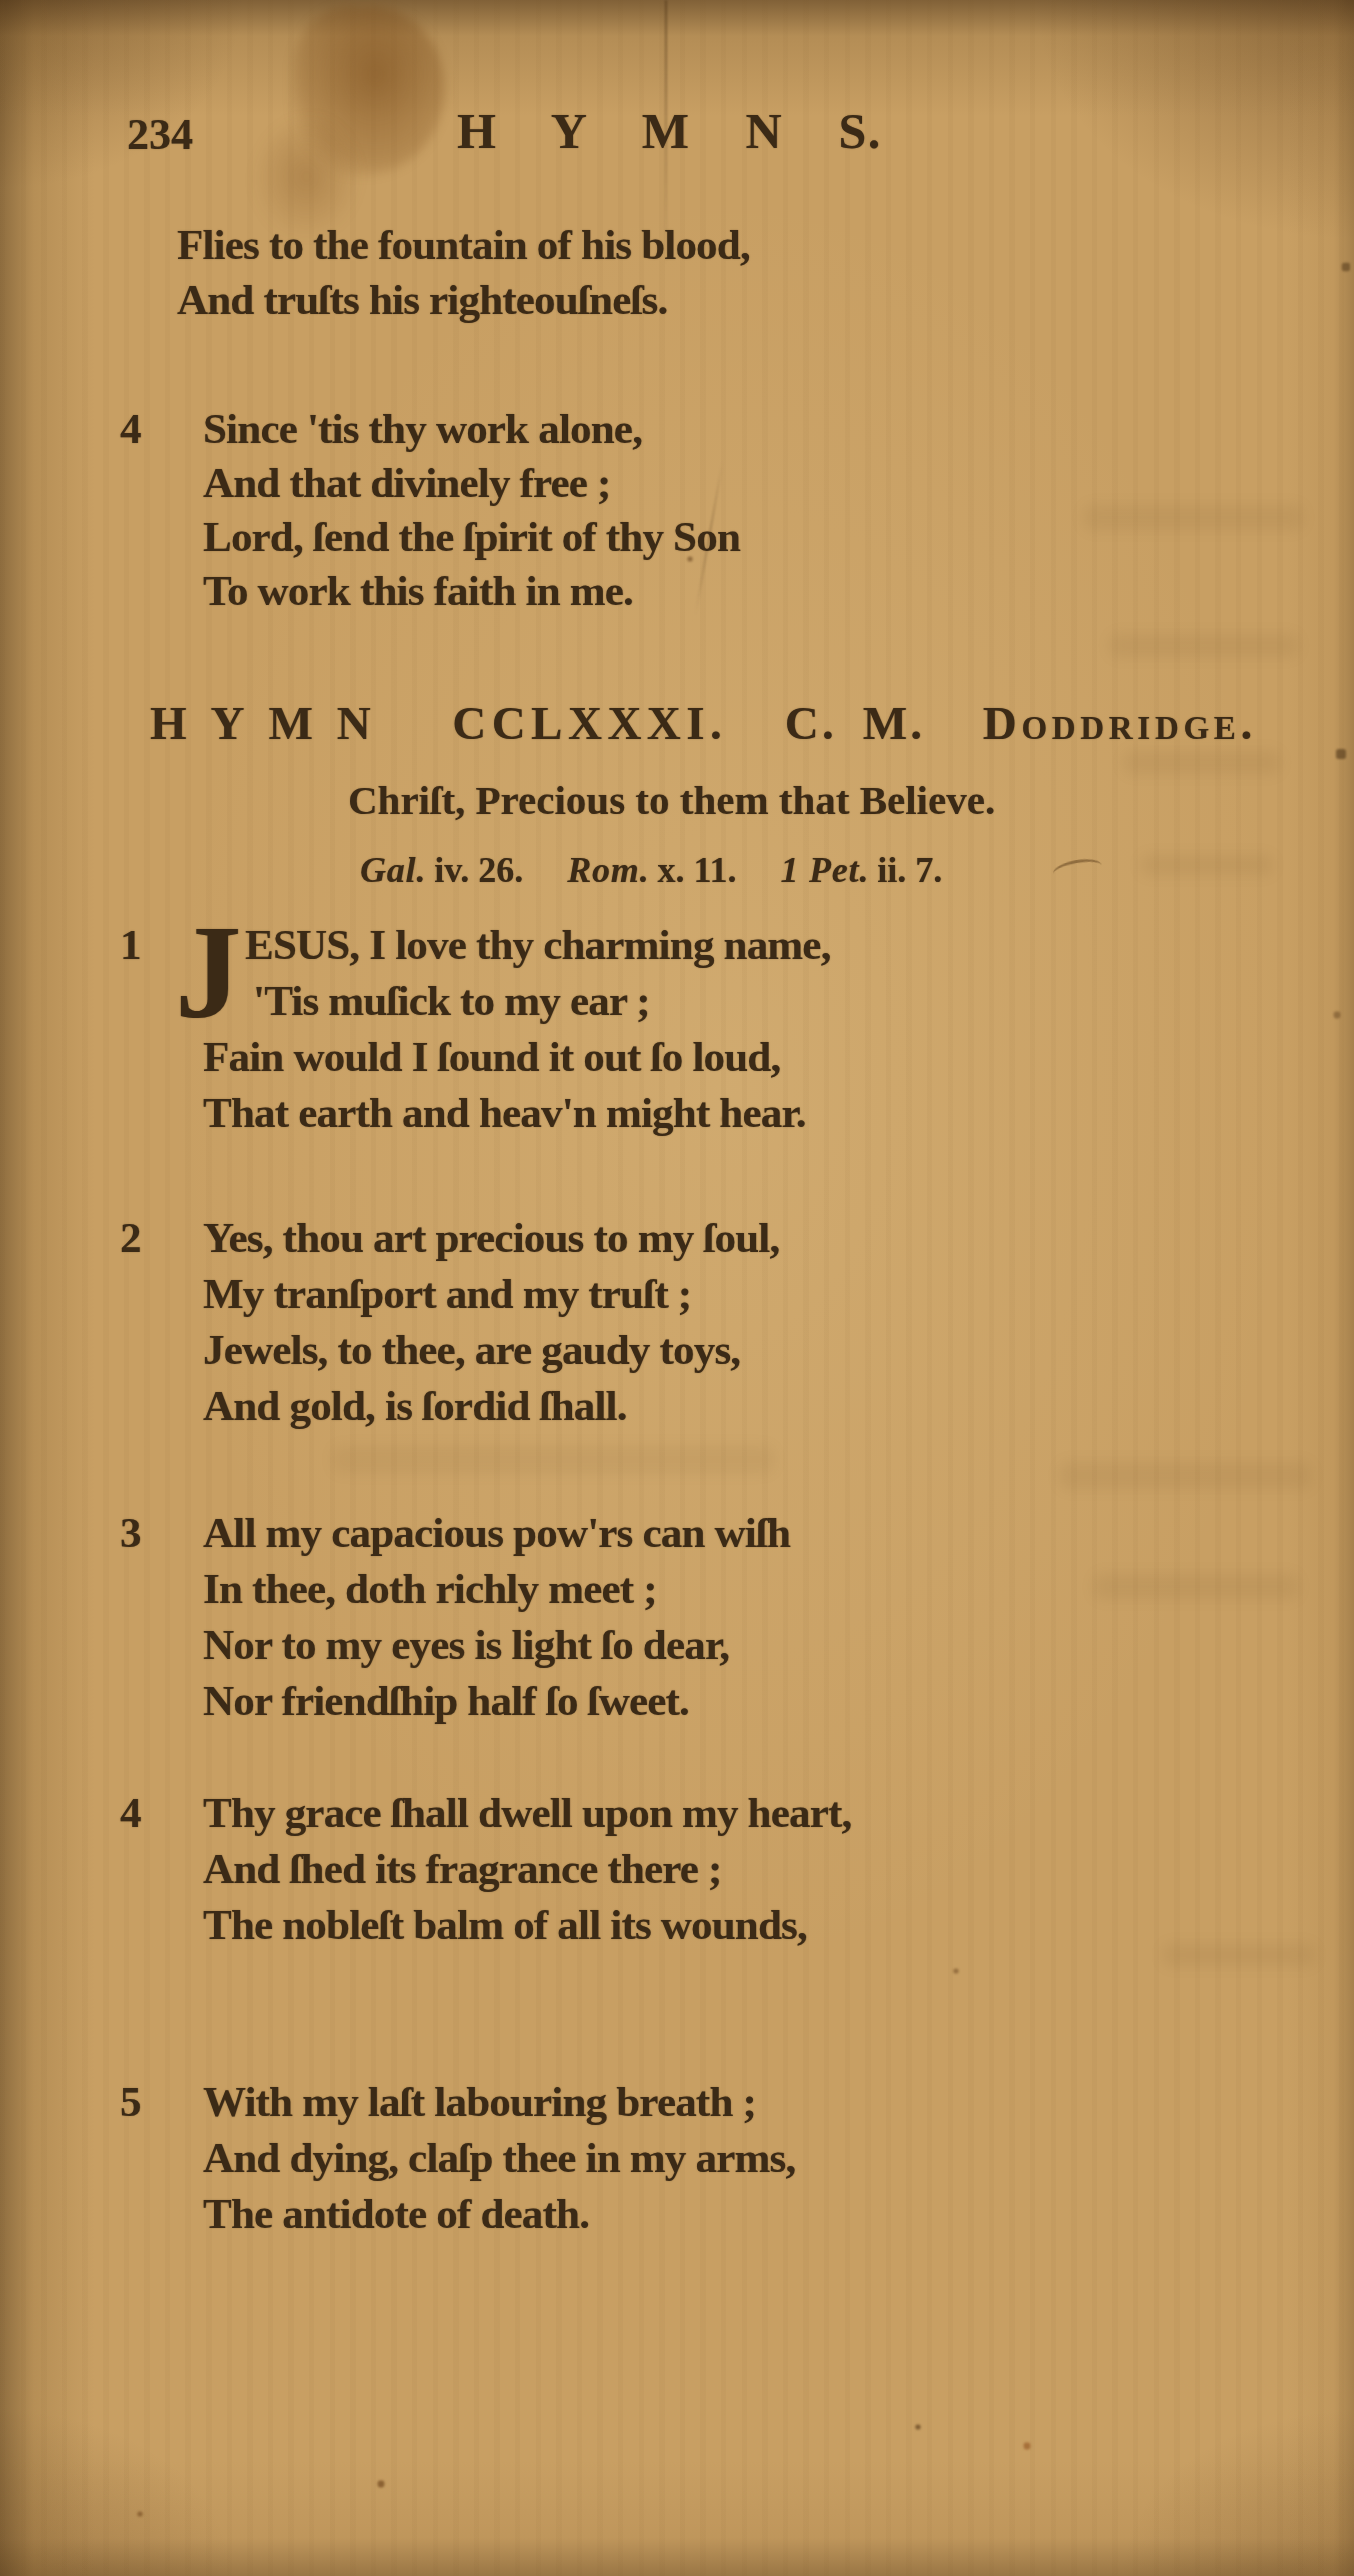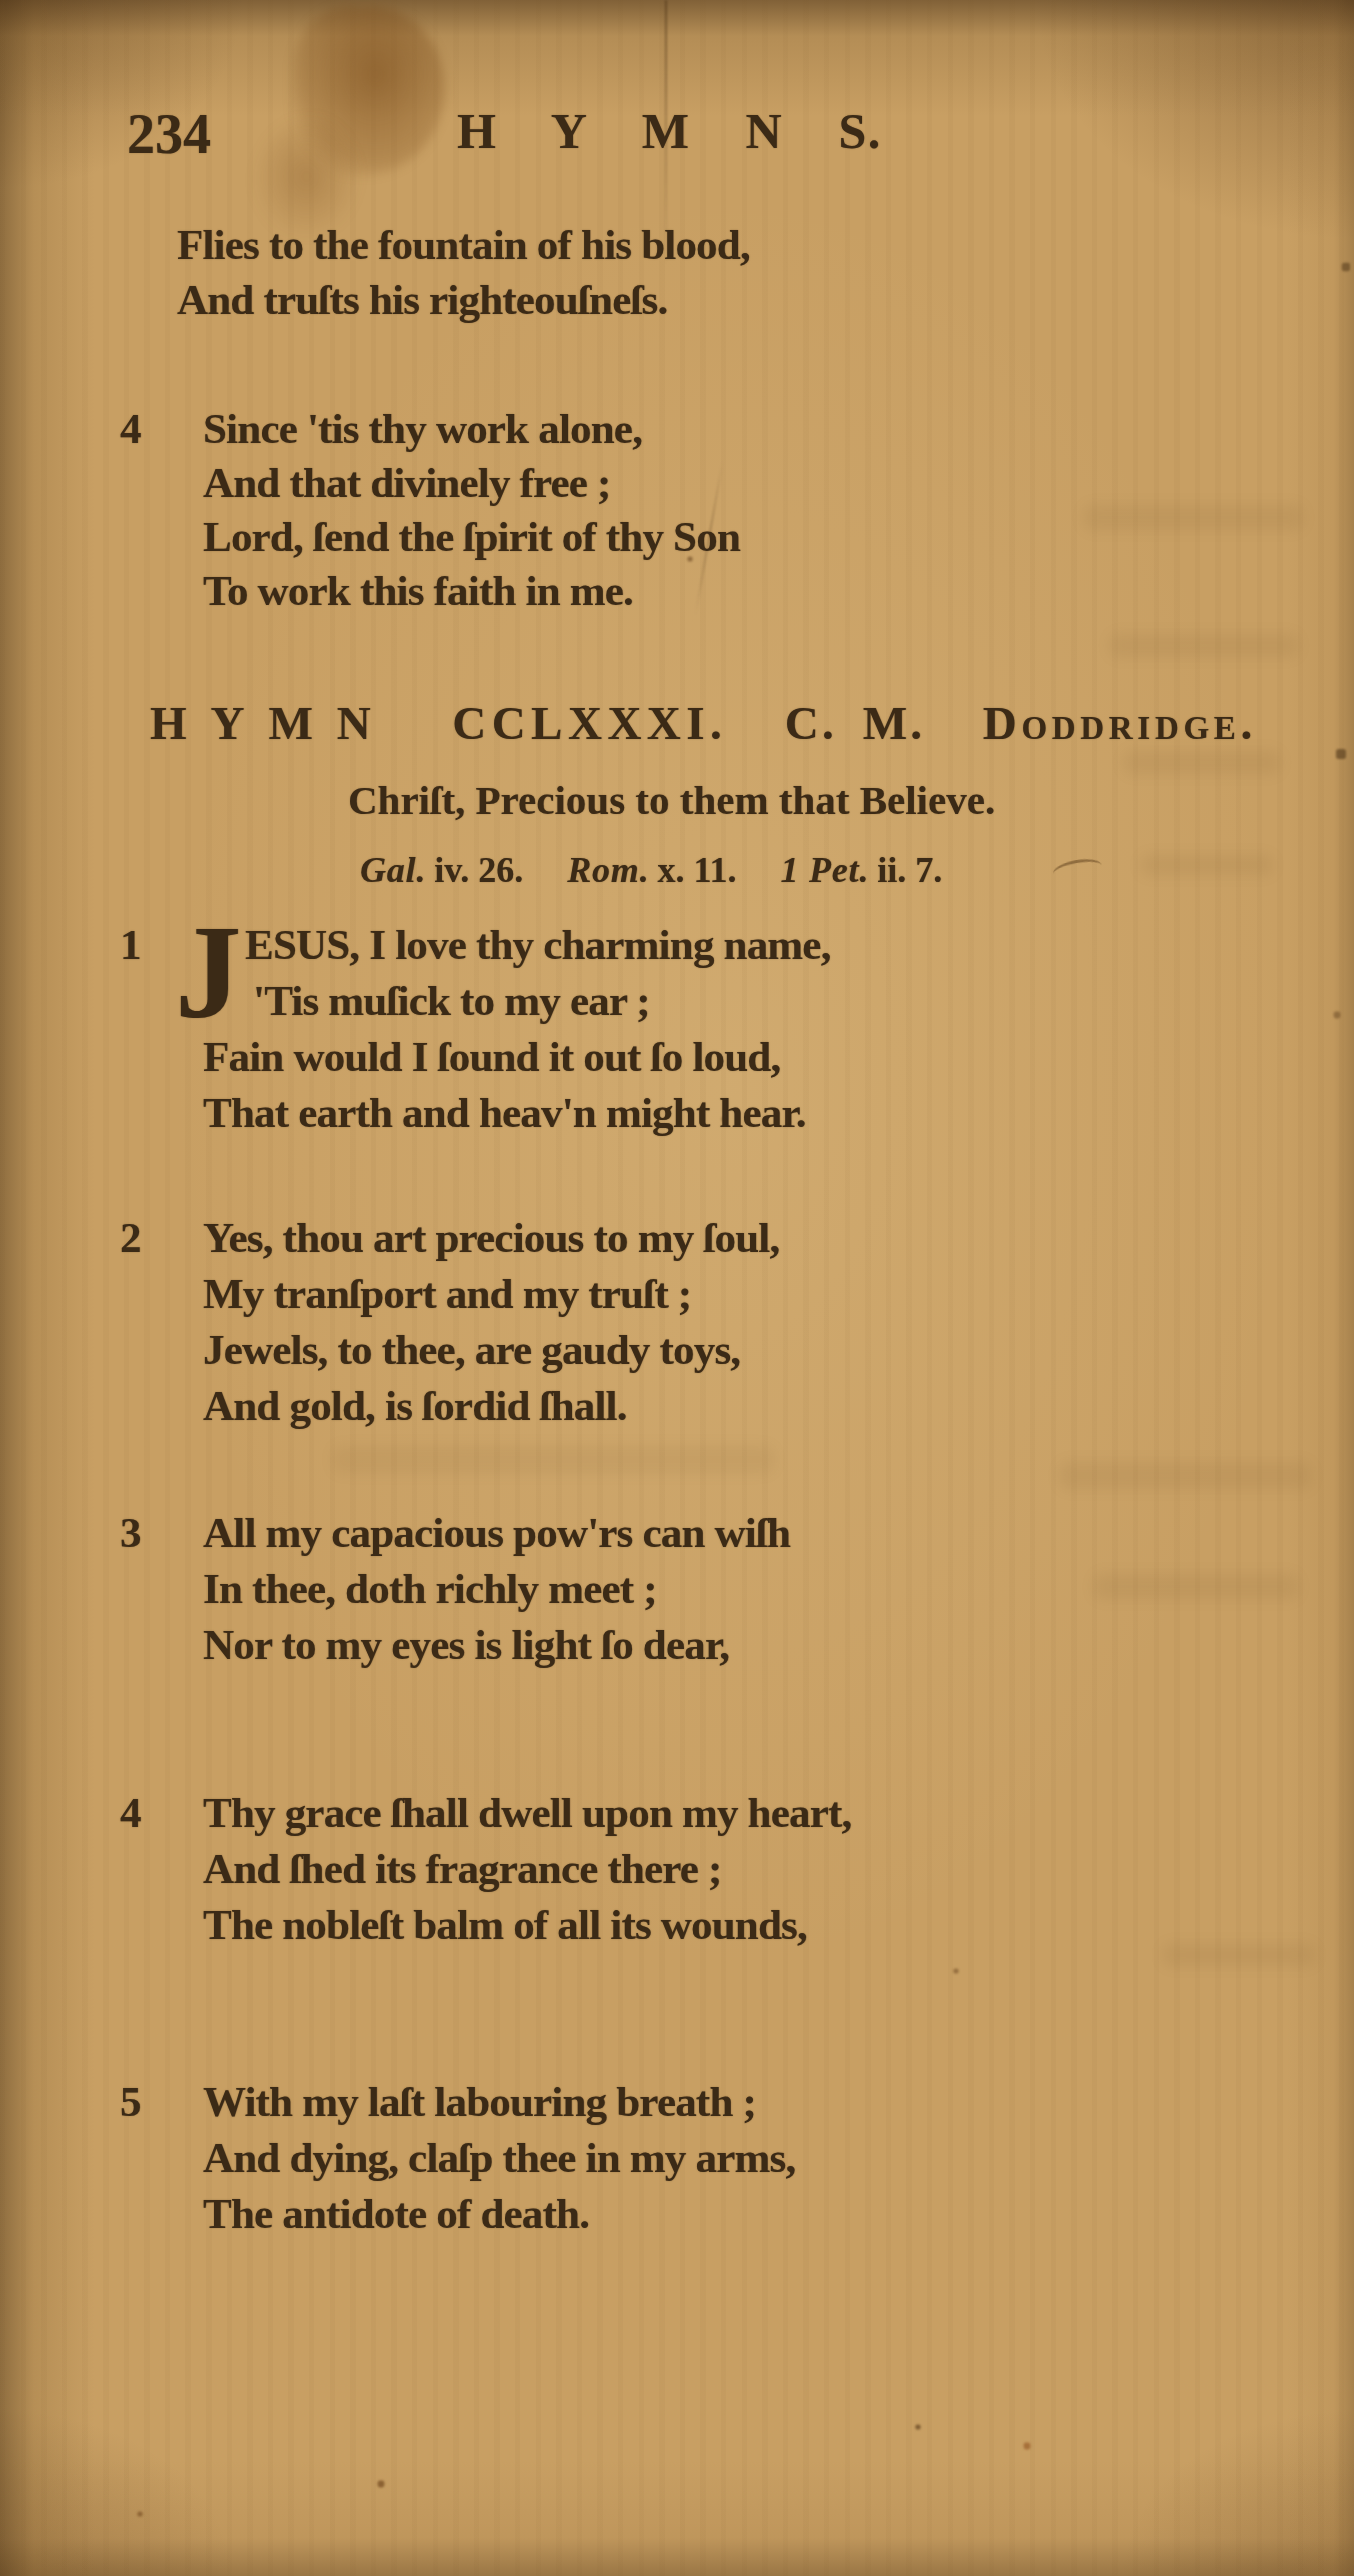--- a/index.html
+++ b/index.html
@@ -52,21 +52,21 @@
       1340px 753px 0 4px rgba(70,45,18,.55),
       1345px 266px 0 3.2px rgba(70,45,18,.5),
       689px 558px 0 1.6px rgba(90,55,22,.5),
       955px 1970px 0 1.6px rgba(90,55,22,.45),
       723px 1118px 0 1.6px rgba(90,55,22,.4),
       1336px 1014px 0 2.4px rgba(80,50,20,.4);}
   .squiggle{left:1053px;top:860px;width:49px;height:16px;border-top:3.2px solid rgba(88,58,24,.5);
     border-radius:50%;transform:rotate(-10deg);filter:blur(0.5px);}
 
   
-  .pageno{left:127px;top:103px;font-size:56px;line-height:63px;text-align:center;}
+  .pageno{left:127px;top:103px;font-size:44px;line-height:63px;text-align:center;}
   .runtitle{left:457px;top:100px;font-size:50px;line-height:63px;letter-spacing:1.6px;word-spacing:41px;}
 
   
   .frag{left:177px;top:217px;font-size:43px;line-height:55px;letter-spacing:-0.8px;}
   .stanza{left:120px;font-size:43px;line-height:56px;letter-spacing:-0.8px;}
   .stanza .vnum{position:absolute;left:0;top:0;}
   .stanza .vline{margin-left:83px;white-space:nowrap;}
   .st-prev{top:402px;line-height:54px;}
   .st-1{top:917px;}
   .st-1 .l1{margin-left:125px;}
@@ -155,20 +155,21 @@
     <div class="vline">My tranſport and my truſt ;</div>
     <div class="vline">Jewels, to thee, are gaudy toys,</div>
     <div class="vline">And gold, is ſordid ſhall.</div>
   </div>
 
   <div class="abs ink stanza st-3">
     <span class="vnum">3</span>
     <div class="vline">All my capacious pow'rs can wiſh</div>
     <div class="vline">In thee, doth richly meet ;</div>
     <div class="vline">Nor to my eyes is light ſo dear,</div>
+    <div class="vline">Nor friendſhip half ſo ſweet.</div>
   </div>
 
   <div class="abs ink stanza st-4">
     <span class="vnum">4</span>
     <div class="vline">Thy grace ſhall dwell upon my heart,</div>
     <div class="vline">And ſhed its fragrance there ;</div>
     <div class="vline">The nobleſt balm of all its wounds,</div>
   </div>
 
   <div class="abs ink stanza st-5">

